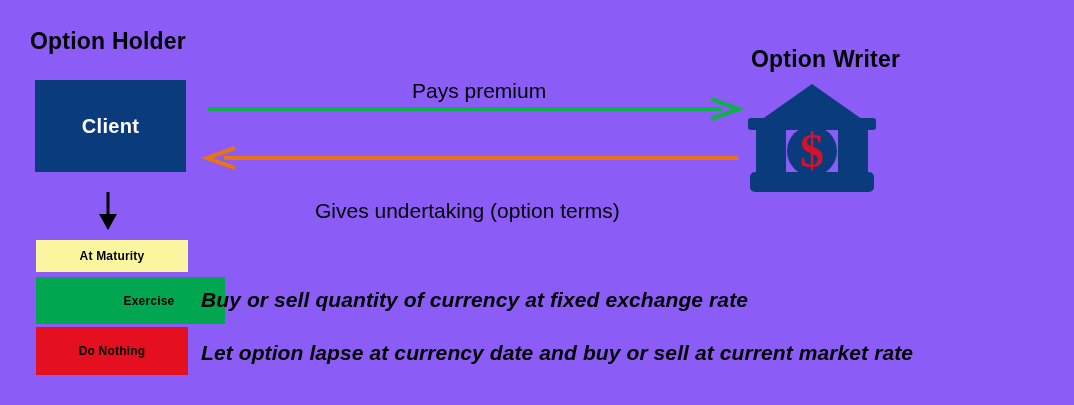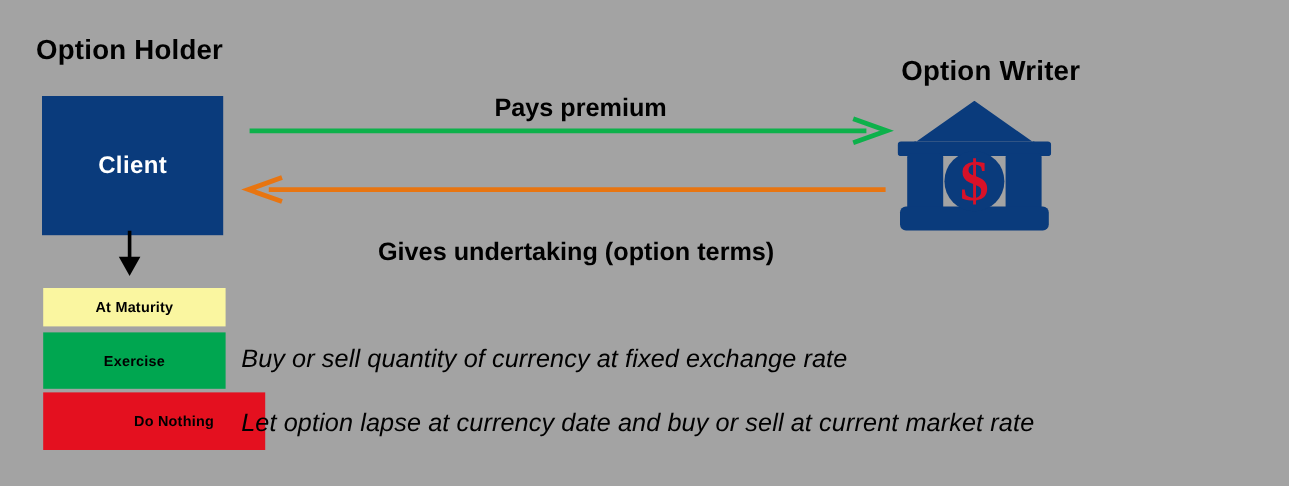--- a/index.html
+++ b/index.html
@@ -4,21 +4,21 @@
 <style>
   html, body {
     margin: 0;
     padding: 0;
     background: #ffffff;
   }
   #canvas {
     position: relative;
     width: 1074px;
     height: 405px;
-    background: #a3a3a3;
+    background: #8b5cf6;
     overflow: hidden;
     font-family: "Liberation Sans", sans-serif;
   }
 
   
   .party-title {
     position: absolute;
     font-weight: bold;
     font-size: 23px;
     color: #000000;
@@ -27,21 +27,21 @@
   }
   #title-holder { left: 30px;  top: 28px; }
   #title-writer { left: 751px; top: 46px; }
 
   
   #client-box {
     position: absolute;
     left: 35px;
     top: 80px;
     width: 151px;
-    height: 116px;
+    height: 92px;
     background: #0A3B7C;
     display: flex;
     align-items: center;
     justify-content: center;
   }
   #client-label {
     color: #ffffff;
     font-weight: bold;
     font-size: 20px;
     letter-spacing: 0.3px;
@@ -58,21 +58,21 @@
 
   
   .flow-arrow {
     position: absolute;
   }
   #arrow-premium  { left: 206px; top: 96px;  width: 540px; height: 26px; }
   #arrow-undertaking { left: 200px; top: 145px; width: 540px; height: 26px; }
 
   .flow-label {
     position: absolute;
-    font-weight: bold;
+    font-weight: normal;
     font-size: 21px;
     color: #000000;
     white-space: nowrap;
   }
   #label-premium     { left: 412px; top: 79px; }
   #label-undertaking { left: 315px; top: 165px; margin-top: 34px; }
 
   
   #bank-icon {
     position: absolute;
@@ -89,27 +89,27 @@
     width: 152px;
     display: flex;
     align-items: center;
     justify-content: center;
     font-weight: bold;
     font-size: 12px;
     color: #000000;
     letter-spacing: 0.2px;
   }
   #box-maturity { top: 240px; height: 32px; background: #FAF6A0; }
-  #box-exercise { top: 277px; height: 47px; background: #00A650; }
-  #box-donothing{ top: 327px; height: 48px; background: #E4101F; padding-left: 33px; }
+  #box-exercise { top: 277px; height: 47px; background: #00A650; padding-left: 37px; }
+  #box-donothing{ top: 327px; height: 48px; background: #E4101F; }
 
   
   .outcome-desc {
     position: absolute;
-    font-weight: normal;
+    font-weight: bold;
     font-style: italic;
     font-size: 21px;
     color: #000000;
     white-space: nowrap;
     letter-spacing: 0.1px;
   }
   #desc-exercise  { left: 201px; top: 288px; }
   #desc-donothing { left: 201px; top: 341px; }
 </style>
 </head>

